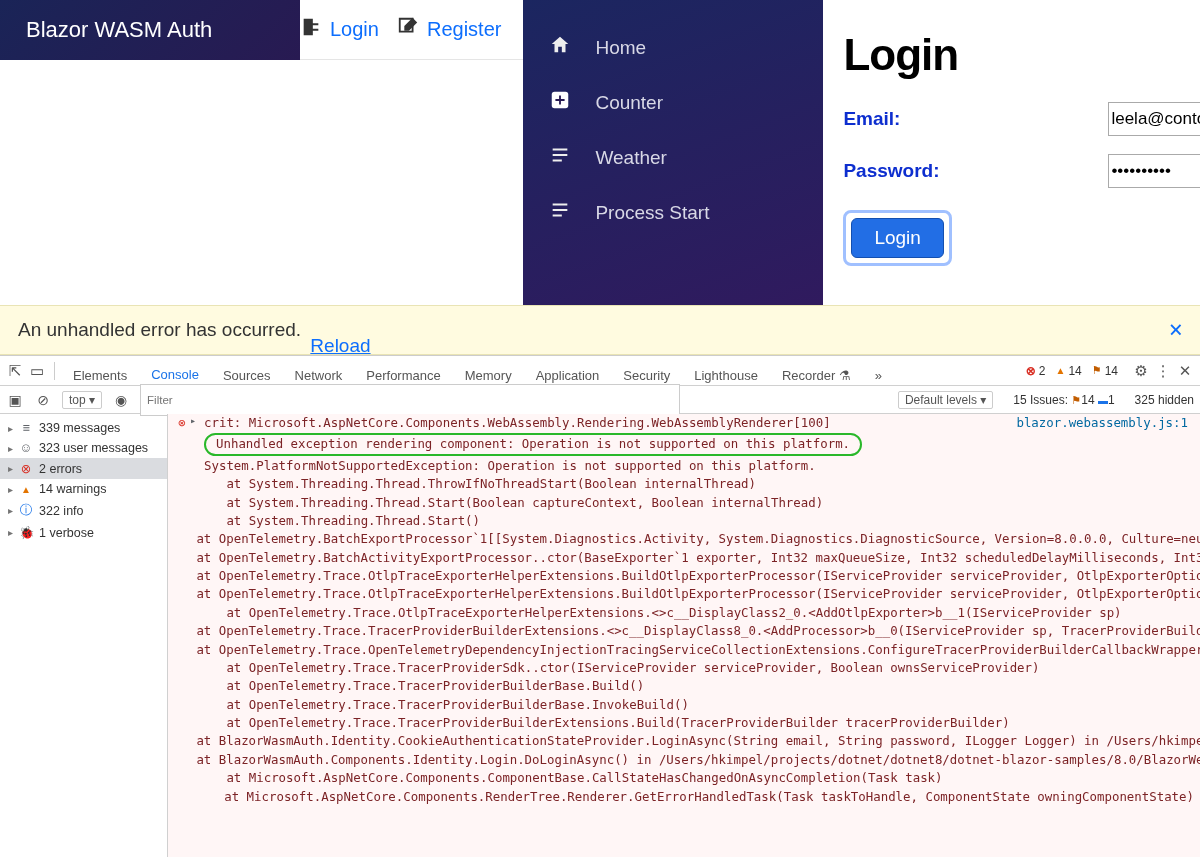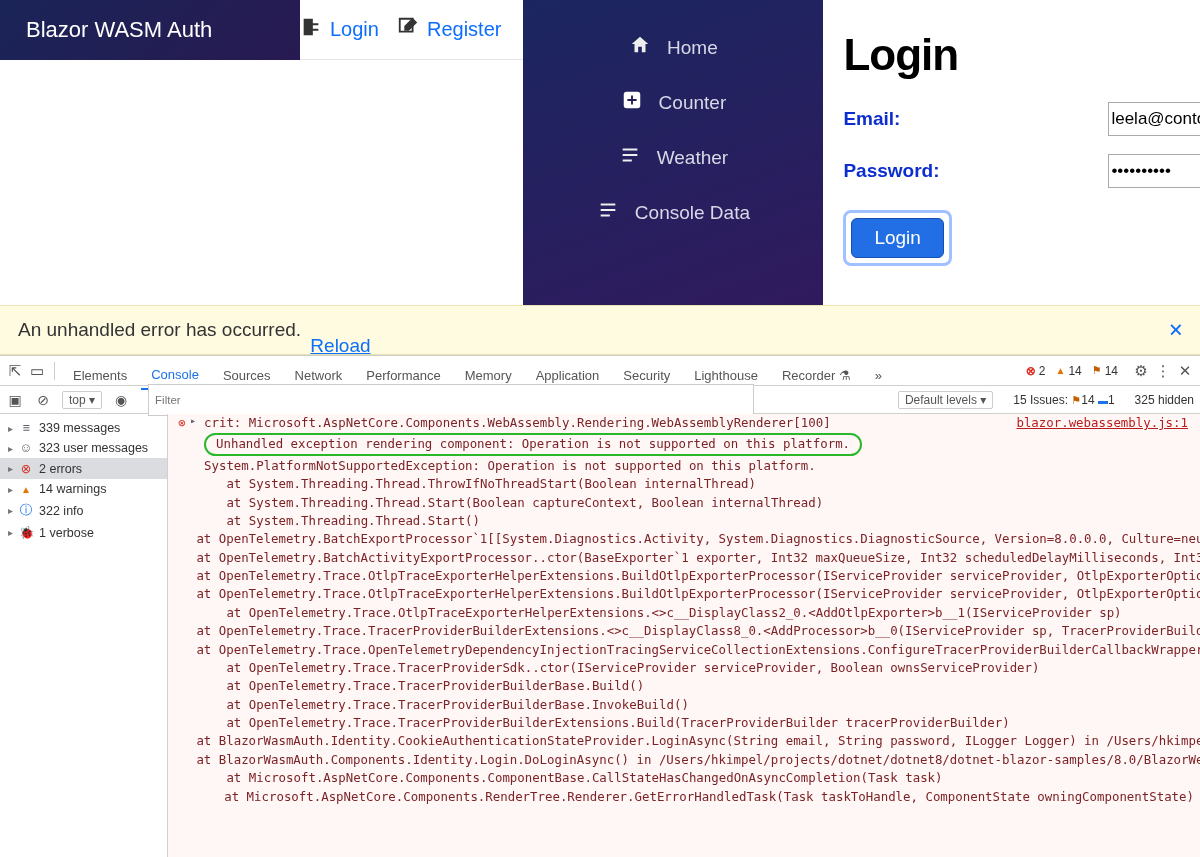--- a/index.html
+++ b/index.html
@@ -9,21 +9,21 @@
   .app { display:flex; flex-direction:row; height:305px; }
   .topbar { display:flex; align-items:center; height:60px; background:#fff; border-bottom:1px solid #e5e5e5; }
   .brand-block { width:300px; height:60px; background:linear-gradient(135deg,#1a2457 0%,#281a52 100%); color:#fff; display:flex; align-items:center; padding-left:26px; font-size:22px; font-weight:500; }
   .topbar-spacer { flex:1; }
   .top-links { display:flex; align-items:center; gap:18px; padding-right:22px; }
   .top-link { display:flex; align-items:center; gap:8px; color:#0d6efd; font-size:20px; cursor:pointer; }
   .top-link svg { width:22px; height:22px; fill:#333; }
 
   .below { flex:1; display:flex; min-height:0; }
   .sidebar { width:300px; background:linear-gradient(160deg,#1b2660 0%,#301a5e 100%); color:#d8d8e6; padding-top:20px; font-size:19px; }
-  .side-item { display:flex; align-items:center; gap:16px; padding:14px 26px; cursor:pointer;justify-content:center; }
+  .side-item { display:flex; align-items:center; gap:24px; padding:14px 26px; cursor:pointer; }
   .side-item svg { width:22px; height:22px; fill:#eee; }
 
   .main { flex:1; padding:30px 20px 0 20px; display:flex; flex-direction:column; }
   .page-title { font-size:44px; font-weight:700; letter-spacing:-1px; color:#000; }
   .form { margin-top:22px; }
   .row { display:flex; align-items:center; margin-bottom:18px;gap:10px; }
   .row label { width:255px; font-size:19px; font-weight:700; color:#0d2ecf; }
   .row input { width:258px; height:34px; border:1px solid #aaa; padding:4px 2px; font-size:17px; }
   .login-wrap { margin-top:4px; display:inline-block; border:3px solid #a0c0ff; border-radius:8px; padding:5px; }
   .login-btn { background:#226ee5; color:#fff; border:1.5px solid #134fb0; border-radius:6px; font-size:19px; padding:8px 22px; cursor:pointer; }
@@ -43,21 +43,21 @@
   .dt-status { display:flex; align-items:center; gap:10px; font-size:12px; }
   .dt-status span { display:flex; align-items:center; gap:3px; }
   .ico-err::before { content:"⊗"; color:#d93025; font-weight:bold; }
   .ico-warn::before { content:"▲"; color:#e37400; font-size:10px; }
   .ico-flag::before { content:"⚑"; color:#c25d00; font-size:11px; }
   .ico-msg::before { content:"▬"; color:#1a73e8; font-size:10px; }
 
   .dt-filter { height:28px; border-bottom:1px solid #d0d0d0; display:flex; align-items:center; padding:0 6px; gap:10px; }
   .dt-filter .icon { width:18px; color:#555; font-size:14px; text-align:center; cursor:pointer; }
   .dt-filter select,.dt-filter input { height:20px; font-size:11.5px; }
-  .dt-filter input.flt { border:1px solid #ccc; width:606px; padding:15px 6px;margin-left:8px; }
+  .dt-filter input.flt { border:1px solid #ccc; width:540px; padding:15px 6px; }
   .dt-filter .spacer{flex:1;}
   .dt-filter .right { display:flex; align-items:center; gap:20px; white-space:nowrap; }
   .pill { border:1px solid #ccc; padding:1px 6px; border-radius:2px; color:#555; cursor:pointer; }
 
   .dt-body { flex:1; display:flex; min-height:0; }
   .dt-left { width:168px; border-right:1px solid #d0d0d0; padding:4px 0; }
   .dt-left .row { display:flex; align-items:center; gap:6px; padding:3px 8px; font-size:12.5px; cursor:pointer; margin:0; }
   .dt-left .row.sel { background:#dadce0; }
   .dt-left .row::before { content:"▸"; color:#757575; font-size:10px; }
   .dt-left .glyph { width:14px; text-align:center; }
@@ -69,21 +69,21 @@
   .g-bug { color:#5f6368; }
 
   .dt-console { flex:1; overflow:auto; font-family:Menlo,Consolas,monospace; font-size:12.4px; background:#fff6f6; }
   .cline { display:flex; padding:1px 6px; }
   .cline.hdr { background:#fff6f6; }
   .cline .mark { width:16px; text-align:center; }
   .cline .arrow { width:14px; color:#5f6368; font-size:10px; }
   .cline .txt { flex:1; white-space:pre; color:#7c2326; line-height:1.32; }
   .errline { color:#7c2326; }
   .highlight { display:inline-block; border:2px solid #2ab82a; border-radius:16px; padding:1px 10px; color:#7c2326; }
-  .srclink { color:#b91c1c; text-decoration:underline; cursor:pointer; }
+  .srclink { color:#0369a1; cursor:pointer; }
   .cline .src { text-align:right; padding-right:6px; }
 </style>
 </head>
 <body>
 
 <div class="app">
   <div class="topbar">
     <div class="brand-block">Blazor WASM Auth</div>
     <div class="topbar-spacer"></div>
     <div class="top-links">
@@ -125,21 +125,21 @@
       <div class="side-item">
         <span><svg viewBox="0 0 24 24">
               <path d="M4 6h16M4 12h16M4 18h10" stroke="#eee" stroke-width="2" fill="none"></path>
             </svg></span>
         <span>Weather</span>
       </div>
       <div class="side-item">
         <span><svg viewBox="0 0 24 24">
               <path d="M4 6h16M4 12h16M4 18h10" stroke="#eee" stroke-width="2" fill="none"></path>
             </svg></span>
-        <span>Console Data</span>
+        <span>Process Start</span>
       </div>
     </div>
 
     <div class="main">
       <h1 class="page-title">Login</h1>
       <div class="form">
         <div class="row">
           <label>Email:</label>
           <input type="text" value="leela@contoso.com" style="">
         </div>

